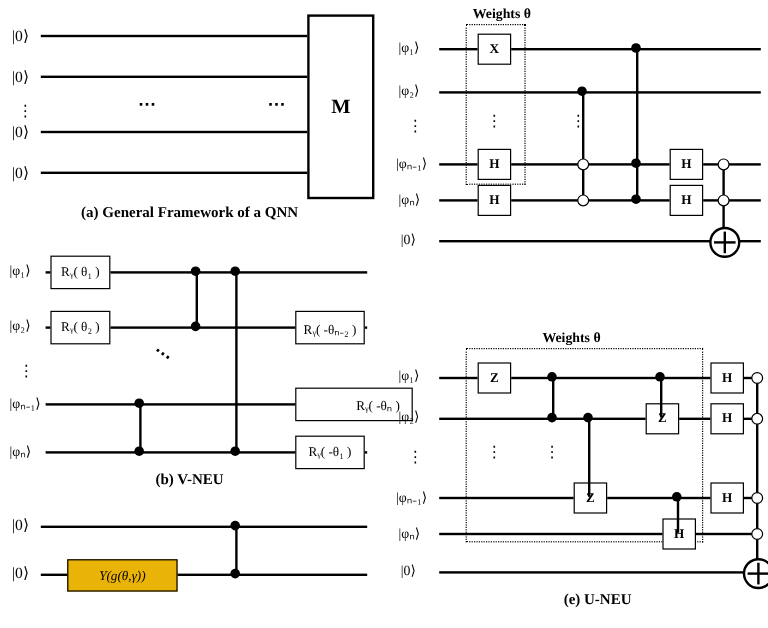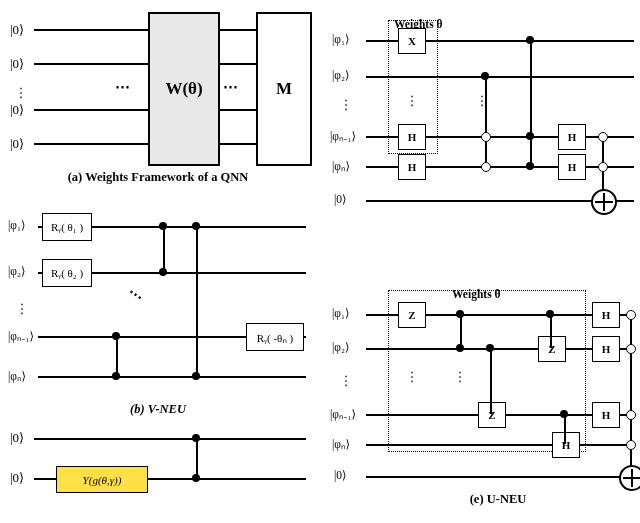--- a/index.html
+++ b/index.html
@@ -14,87 +14,88 @@
   .bigbox{position:absolute;border:2.2px solid #000;background:#fff;
           display:flex;align-items:center;justify-content:center;
           font-weight:bold;font-size:17px;}
   .gatebox{position:absolute;border:1.6px solid #000;background:#fff;
            display:flex;align-items:center;justify-content:center;font-size:11px;}
   .dot{position:absolute;background:#000;border-radius:50%;width:8px;height:8px;}
   .odot{position:absolute;background:#fff;border:1.6px solid #000;border-radius:50%;
         width:8px;height:8px;}
   .vdots{position:absolute;font-size:13px;line-height:9px;text-align:center;letter-spacing:0;}
   .dashbox{position:absolute;border:1.7px dotted #000;}
-  .lbl{position:absolute;font-weight:bold;font-size:11.5px;white-space:nowrap;margin-top:12px;}
+  .lbl{position:absolute;font-weight:bold;font-size:11.5px;white-space:nowrap;}
   .xor{position:absolute;border:2.2px solid #000;border-radius:50%;background:#fff;}
   .xor:before,.xor:after{content:"";position:absolute;background:#000;}
   .xor:before{left:50%;top:2px;bottom:2px;width:2.2px;margin-left:-1.1px;}
   .xor:after{top:50%;left:2px;right:2px;height:2.2px;margin-top:-1.1px;}
-  .ngate{position:absolute;border:1.6px solid #000;background:#fde047;
+  .ngate{position:absolute;border:1.6px solid #000;background:#eab308;
          display:flex;align-items:center;justify-content:center;font-size:11px;font-style:italic;}
   .hdots{position:absolute;font-size:15px;font-weight:bold;letter-spacing:2px;}
 </style>
 </head>
 <body>
 
 <div class="panel" style="left:8px;top:6px;width:300px;height:186px;">
 
   <div class="ket" style="left:2px;top:16px;">|0⟩</div>
   <div class="ket" style="left:2px;top:50px;">|0⟩</div>
   <div class="vdots" style="left:2px;top:82px;width:22px;">⋮</div>
   <div class="ket" style="left:2px;top:96px;">|0⟩</div>
   <div class="ket" style="left:2px;top:130px;">|0⟩</div>
 
   <div class="wire" style="left:26px;top:23px;width:272px;"></div>
   <div class="wire" style="left:26px;top:57px;width:272px;"></div>
   <div class="wire" style="left:26px;top:103px;width:272px;"></div>
   <div class="wire" style="left:26px;top:137px;width:272px;"></div>
 
-  <div class="bigbox" style="left:140px;top:6px;width:68px;height:150px;background:#e8e8e8;">W(θ)</div>
   <div class="bigbox" style="left:248px;top:6px;width:52px;height:150px;">M</div>
 
   <div class="hdots" style="left:107px;top:72px;">⋯</div>
   <div class="hdots" style="left:215px;top:72px;">⋯</div>
 
-  <div class="cap" style="left:0;top:164px;">(a) Weights Framework of a QNN</div>
+  <div class="cap" style="left:0;top:164px;">(a) General Framework of a QNN</div>
 </div>
 
 <div class="panel" style="left:8px;top:208px;width:300px;height:190px;">
 
   <div class="ketsm" style="left:0px;top:10px;">|φ₁⟩</div>
   <div class="ketsm" style="left:0px;top:56px;">|φ₂⟩</div>
   <div class="vdots" style="left:2px;top:96px;width:24px;">⋮</div>
   <div class="ketsm" style="left:0px;top:120px;">|φₙ₋₁⟩</div>
   <div class="ketsm" style="left:0px;top:160px;">|φₙ⟩</div>
 
   <div class="wire" style="left:30px;top:18px;width:268px;"></div>
   <div class="wire" style="left:30px;top:64px;width:268px;"></div>
   <div class="wire" style="left:30px;top:128px;width:268px;"></div>
   <div class="wire" style="left:30px;top:168px;width:268px;"></div>
 
   <div class="gatebox" style="left:34px;top:5px;width:48px;height:26px;">Rᵧ( θ₁ )</div>
   <div class="gatebox" style="left:34px;top:51px;width:48px;height:26px;">Rᵧ( θ₂ )</div>
 
-  <div class="gatebox" style="left:238px;top:115px;width:56px;height:26px;">Rᵧ( -θₙ )</div>
+  <div class="gatebox" style="left:238px;top:51px;width:56px;height:26px;">Rᵧ( -θₙ₋₂ )</div>
+  <div class="gatebox" style="left:238px;top:115px;width:56px;height:26px;padding-left:40px;">Rᵧ( -θₙ )</div>
+  <div class="gatebox" style="left:238px;top:155px;width:56px;height:26px;">Rᵧ( -θ₁ )</div>
 
   <div class="vline" style="left:155px;top:18px;height:46px;"></div>
   <div class="dot" style="left:151px;top:14px;"></div>
   <div class="dot" style="left:151px;top:60px;"></div>
 
   <div class="vline" style="left:188px;top:18px;height:150px;"></div>
   <div class="dot" style="left:184px;top:14px;"></div>
   <div class="dot" style="left:184px;top:164px;"></div>
 
   <div class="vline" style="left:108px;top:128px;height:40px;"></div>
   <div class="dot" style="left:104px;top:124px;"></div>
   <div class="dot" style="left:104px;top:164px;"></div>
 
   <div class="hdots" style="left:120px;top:78px;transform:rotate(35deg);">⋯</div>
 
-  <div class="cap" style="left:0;top:194px;font-style:italic;">(b) V-NEU</div>
+  <div class="cap" style="left:0;top:184px;">(b) V-NEU</div>
 </div>
 
 <div class="panel" style="left:8px;top:424px;width:300px;height:92px;">
 
   <div class="ket" style="left:2px;top:6px;">|0⟩</div>
   <div class="ket" style="left:2px;top:46px;">|0⟩</div>
 
   <div class="wire" style="left:26px;top:14px;width:272px;"></div>
   <div class="wire" style="left:26px;top:54px;width:272px;"></div>
 

